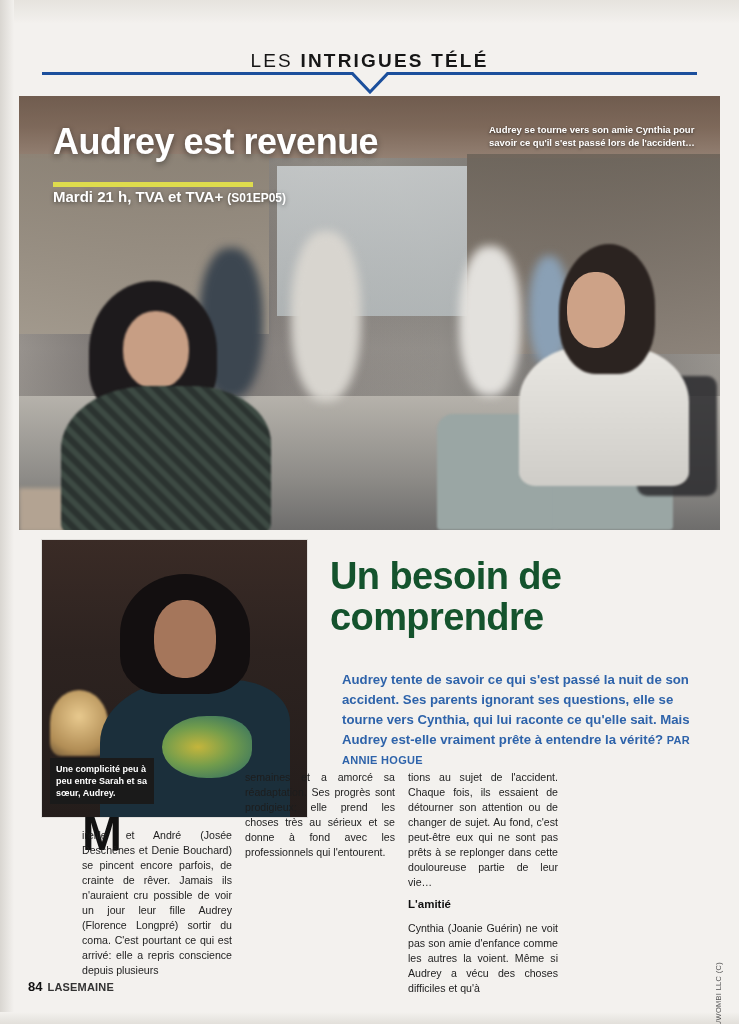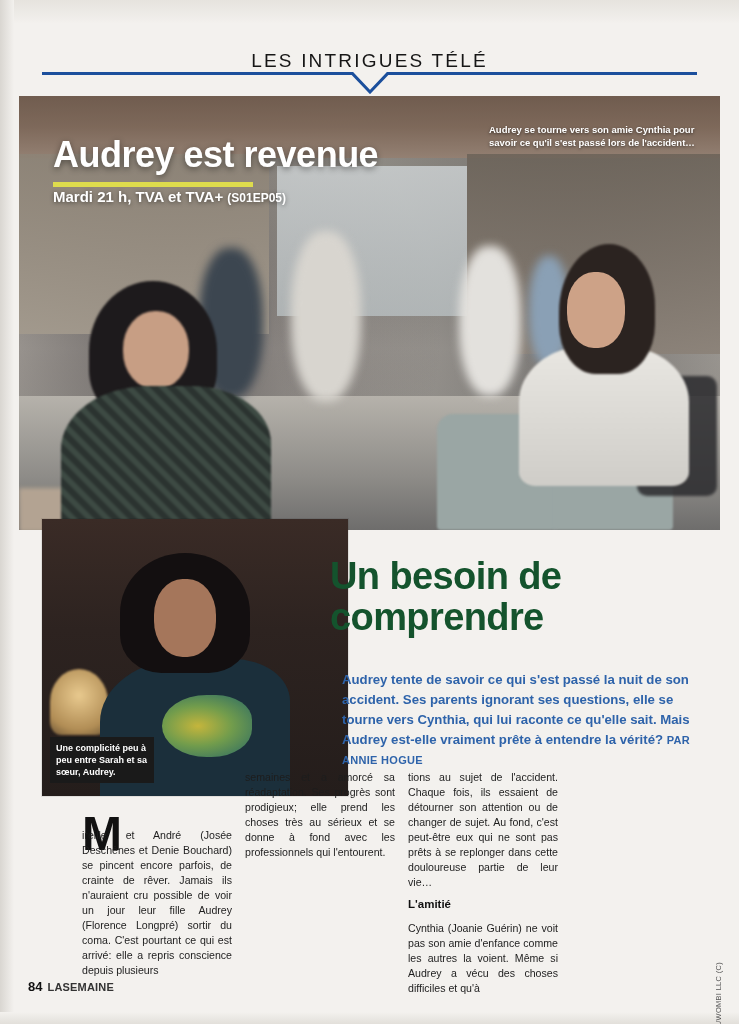--- a/index.html
+++ b/index.html
@@ -56,21 +56,21 @@
     top: 24px;
     left: 0;
     width: 739px;
     text-align: center;
     font-size: 19px;
     letter-spacing: 2.2px;
     color: #161616;
     font-weight: 400;
   }
   .header-title b {
-    font-weight: 400;
+    font-weight: 700;
     text-align: right;
   }
 
   
   .hero {
     position: absolute;
     top: 96px;
     left: 19px;
     width: 701px;
     height: 434px;
@@ -157,21 +157,21 @@
   .wheelchair {
     position:absolute; top:280px; left:618px; width:80px; height:120px;
     background:#2b2b2e; border-radius:10px; filter: blur(1.5px); opacity:.85;
   }
   .chair-1 { position:absolute; top:318px; left:418px; width:120px; height:116px; background:#9aa6a4; border-radius:16px 16px 4px 4px; filter: blur(1px); }
   .chair-2 { position:absolute; top:322px; left:534px; width:120px; height:112px; background:#9aa6a4; border-radius:16px 16px 4px 4px; filter: blur(1px); }
   .table-left { position:absolute; top:392px; left:0px; width:210px; height:44px; background:#b3a392; filter: blur(2px); }
 
   .hero-title {
     position: absolute;
-    top: 38px;
+    top: 25px;
     left: 34px;
     font-size: 36px;
     font-weight: 800;
     color: #ffffff;
     letter-spacing: -0.5px;
     text-shadow: 0 2px 6px rgba(0,0,0,.45);
   }
   .hero-sub {
     position: absolute;
     top: 92px;
@@ -198,28 +198,27 @@
     font-weight: 700;
     color: #ffffff;
     line-height: 1.35;
     text-align: left;
     text-shadow: 0 1px 3px rgba(0,0,0,.6);
   }
 
   
   .inset {
     position: absolute;
-    top: 519px;
+    top: 540px;
     left: 42px;
     width: 265px;
     height: 277px;
     overflow: hidden;
     background: #6d28d9;
     box-shadow: 0 0 0 1px rgba(0,0,0,.08);
-    padding-left: 41px;
   }
   .inset-bg {
     position:absolute; inset:0;
     background: linear-gradient(180deg,#3a2b26 0%, #2d2320 40%, #241d1b 100%);
   }
   .inset-lamp {
     position:absolute; top:150px; left:8px; width:58px; height:66px;
     background: radial-gradient(circle at 50% 40%, #e8c98e 0%, #b18d55 70%, #6c5536 100%);
     border-radius: 50% 50% 20% 20%;
     filter: blur(1px);

